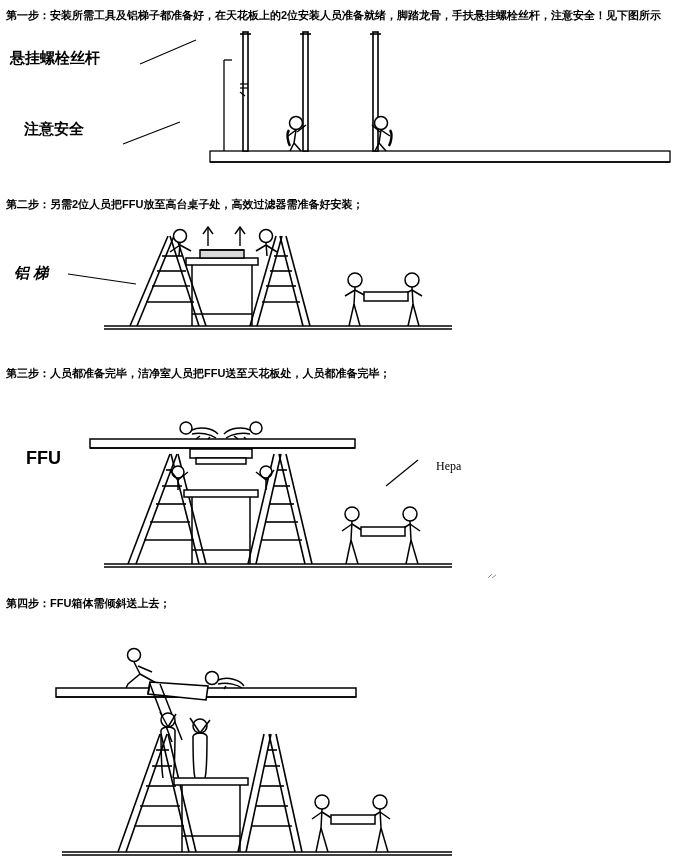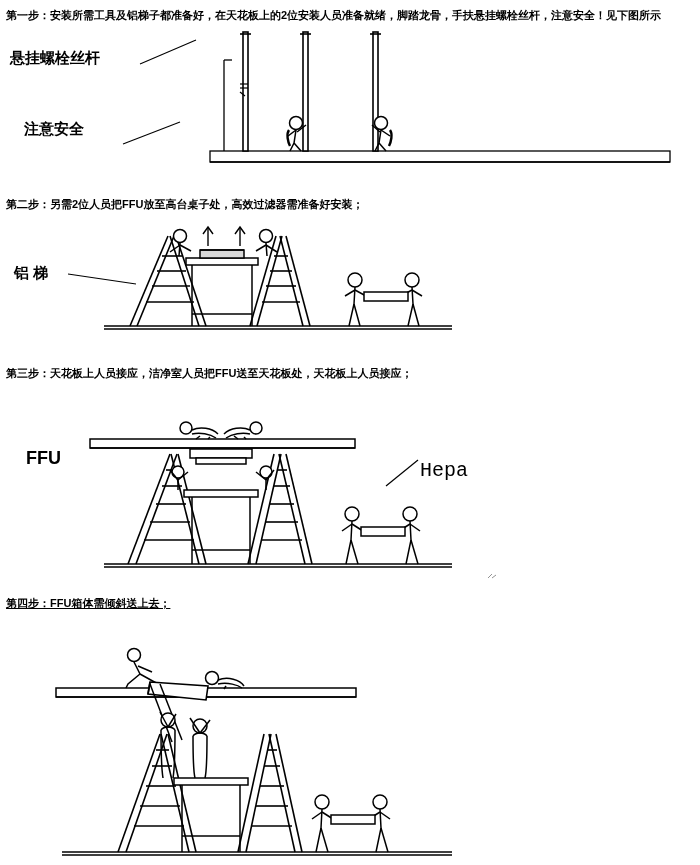--- a/index.html
+++ b/index.html
@@ -13,21 +13,21 @@
     position:absolute;left:6px;font-size:11px;font-weight:bold;line-height:14px;white-space:nowrap;
   }
   .step-text .lead{font-weight:bold;}
   .step-text .body{font-weight:bold;}
   .fig{position:absolute;left:0;}
   .label{
     position:absolute;font-weight:bold;white-space:nowrap;
   }
   .lbl-big{font-size:15px;}
   .lbl-mid{font-size:18px;}
-  .lbl-hepa{font-size:20px;font-family:Liberation Mono, monospace;font-weight:normal;}
+  .lbl-hepa{font-size:12px;font-family:Liberation Serif, serif;font-weight:normal;margin-left:16px;}
   svg{display:block;}
 </style>
 </head>
 <body>
 
 <div class="step-text" style="top:8px;">
   <span class="lead">第一步：</span><span class="body">安装所需工具及铝梯子都准备好，在天花板上的2位安装人员准备就绪，脚踏龙骨，手扶悬挂螺栓丝杆，注意安全！见下图所示</span>
 </div>
 
 <div class="fig" style="top:26px;left:0;">
@@ -172,24 +172,24 @@
   <g stroke="#000" stroke-width="1.5" fill="none">
     <rect x="364" y="70" width="44" height="9" fill="#ffffff"></rect>
   </g>
 
   <g stroke="#000" stroke-width="1.1" fill="none">
     <line x1="68" y1="52" x2="136" y2="62"></line>
   </g>
 </svg>
 </div>
 
-<div class="label lbl-big" style="top:264px;left:14px;">铝 梯</div>
+<div class="label lbl-big" style="top:264px;left:14px;font-style:italic;">铝 梯</div>
 
 <div class="step-text" style="top:366px;">
-  <span class="lead">第三步：</span><span class="body">天花板上人员接应，洁净室人员把FFU送至天花板处，天花板上人员接应；</span>
+  <span class="lead">第三步：</span><span class="body">人员都准备完毕，洁净室人员把FFU送至天花板处，人员都准备完毕；</span>
 </div>
 
 <div class="fig" style="top:392px;left:0;">
 <svg width="700" height="190" viewBox="0 0 700 190">
 
   <g stroke="#000" stroke-width="1.4" fill="none">
     <line x1="104" y1="172" x2="452" y2="172"></line>
     <line x1="104" y1="175" x2="452" y2="175"></line>
   </g>
 
@@ -287,21 +287,21 @@
   <g stroke="#777" stroke-width="0.8" fill="none">
     <line x1="488" y1="186" x2="492" y2="182"></line>
     <line x1="492" y1="186" x2="496" y2="183"></line>
   </g>
 </svg>
 </div>
 
 <div class="label lbl-mid" style="top:448px;left:26px;">FFU</div>
 <div class="label lbl-hepa" style="top:459px;left:420px;">Hepa</div>
 
-<div class="step-text" style="top:596px;text-decoration:underline;">
+<div class="step-text" style="top:596px;">
   <span class="lead">第四步：</span><span class="body">FFU箱体需倾斜送上去；</span>
 </div>
 
 <div class="fig" style="top:622px;left:0;">
 <svg width="700" height="240" viewBox="0 0 700 240">
 
   <g stroke="#000" stroke-width="1.4" fill="none">
     <line x1="62" y1="230" x2="452" y2="230"></line>
     <line x1="62" y1="233" x2="452" y2="233"></line>
   </g>

